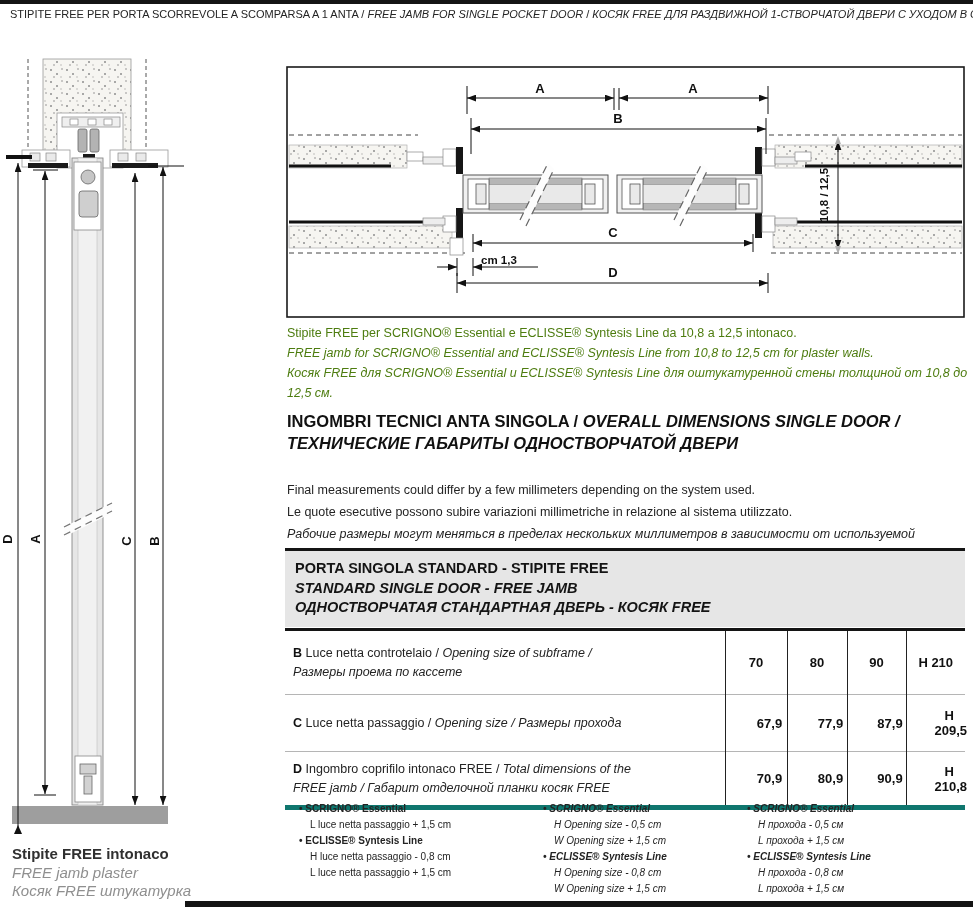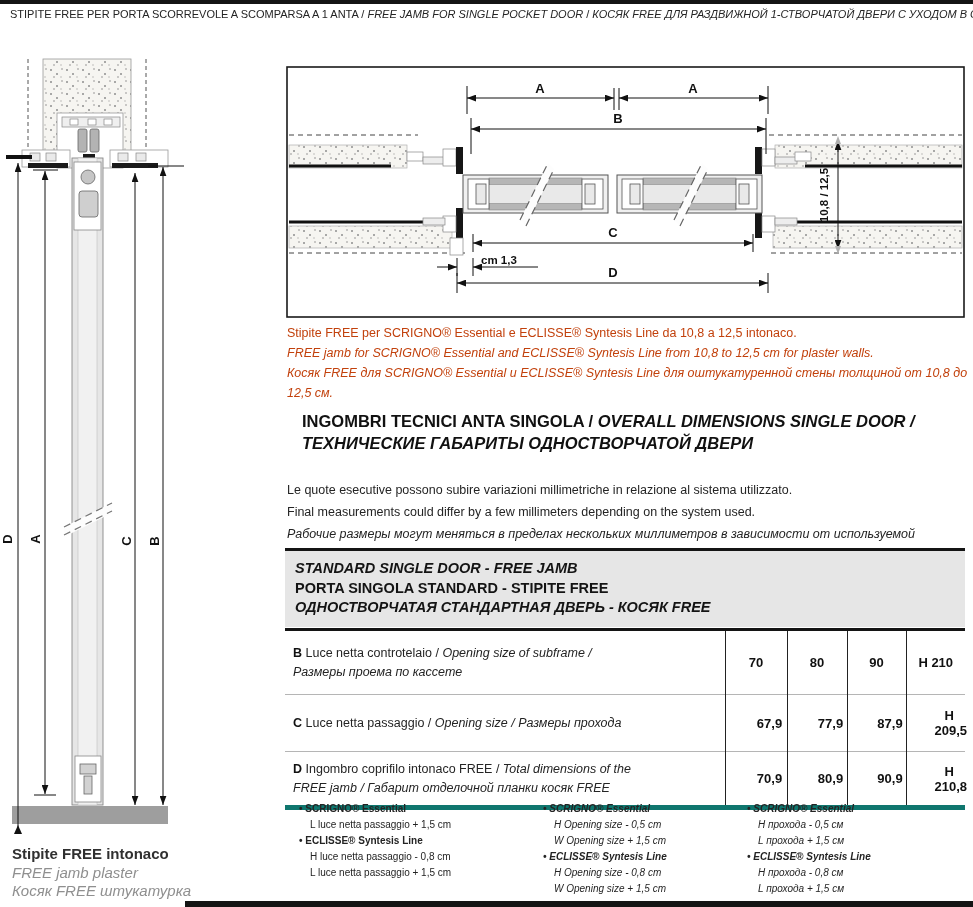--- a/index.html
+++ b/index.html
@@ -6,22 +6,22 @@
   .page{position:relative;width:973px;height:907px;background:#fff;overflow:hidden;
         font-family:"Liberation Sans",sans-serif;color:#1c1c1c;}
   .topbar{position:absolute;left:0;top:0;width:973px;height:4px;background:#141414;}
   .botbar{position:absolute;left:185px;top:901px;width:788px;height:6px;background:#141414;}
   .title{position:absolute;left:10px;top:8px;width:958px;font-size:11px;color:#242424;white-space:nowrap;}
   .title i{font-style:italic;margin-top:16px;}
   svg.left-draw{position:absolute;left:0;top:55px;}
   svg.plan-draw{position:absolute;left:285px;top:60px;}
   .dimtxt{font-family:"Liberation Sans",sans-serif;font-weight:bold;font-size:13px;fill:#111;}
   .dimtxt-sm{font-family:"Liberation Sans",sans-serif;font-weight:bold;font-size:11.5px;fill:#111;}
-  .plan-caption{position:absolute;left:287px;top:323px;font-size:12.5px;line-height:20px;color:#c2410c;}
-  .heading{position:absolute;left:302px;top:410px;font-size:16.5px;font-weight:bold;line-height:22px;color:#111;}
+  .plan-caption{position:absolute;left:287px;top:323px;font-size:12.5px;line-height:20px;color:#4d7c0f;}
+  .heading{position:absolute;left:287px;top:410px;font-size:16.5px;font-weight:bold;line-height:22px;color:#111;}
   .notes{position:absolute;left:287px;top:479px;font-size:12.5px;line-height:22px;color:#242424;}
   .section-hdr{position:absolute;left:285px;top:548px;width:660px;background:#e6e6e6;
                border-top:3px solid #141414;padding:8px 10px 9px;font-size:14.5px;font-weight:bold;
                line-height:19.5px;color:#141414;}
   .spec-table{position:absolute;left:285px;top:628px;width:680px;border-collapse:collapse;table-layout:fixed;
               border-top:3px solid #141414;border-bottom:5px solid #0f766e;}
   .spec-table td{border-left:1px solid #222;vertical-align:middle;}
   .spec-table td:first-child{border-left:none;}
   .spec-table tr + tr td{border-top:1px solid #b5b5b5;padding-left:28px;}
   .spec-table .lbl{font-size:12.5px;line-height:19px;padding:4px 8px;color:#242424;}
@@ -236,28 +236,28 @@
 
   <div class="plan-caption">
     <div>Stipite FREE per SCRIGNO® Essential e ECLISSE® Syntesis Line da 10,8 a 12,5 intonaco.</div>
     <div style="font-style:italic">FREE jamb for SCRIGNO® Essential and ECLISSE® Syntesis Line from 10,8 to 12,5 cm for plaster walls.</div>
     <div style="font-style:italic">Косяк FREE для SCRIGNO® Essential и ECLISSE® Syntesis Line для оштукатуренной стены толщиной от 10,8 до 12,5 см.</div>
   </div>
 
   <div class="heading"><span>INGOMBRI TECNICI ANTA SINGOLA / </span><i>OVERALL DIMENSIONS SINGLE DOOR /</i><br><i>ТЕХНИЧЕСКИЕ ГАБАРИТЫ ОДНОСТВОРЧАТОЙ ДВЕРИ</i></div>
 
   <div class="notes">
+    <div>Final measurements could differ by a few millimeters depending on the system used.</div>
     <div>Le quote esecutive possono subire variazioni millimetriche in relazione al sistema utilizzato.</div>
-    <div>Final measurements could differ by a few millimeters depending on the system used.</div>
     <div style="font-style:italic">Рабочие размеры могут меняться в пределах нескольких миллиметров в зависимости от используемой системы.</div>
   </div>
 
   <div class="section-hdr">
+    <div>PORTA SINGOLA STANDARD - STIPITE FREE</div>
     <div style="font-style:italic">STANDARD SINGLE DOOR - FREE JAMB</div>
-    <div>PORTA SINGOLA STANDARD - STIPITE FREE</div>
     <div style="font-style:italic">ОДНОСТВОРЧАТАЯ СТАНДАРТНАЯ ДВЕРЬ - КОСЯК FREE</div>
   </div>
 
   <table class="spec-table">
     <colgroup>
         <col style="width:440px">
         <col style="width:62px">
         <col style="width:60px">
         <col style="width:59px">
         <col style="width:59px">

